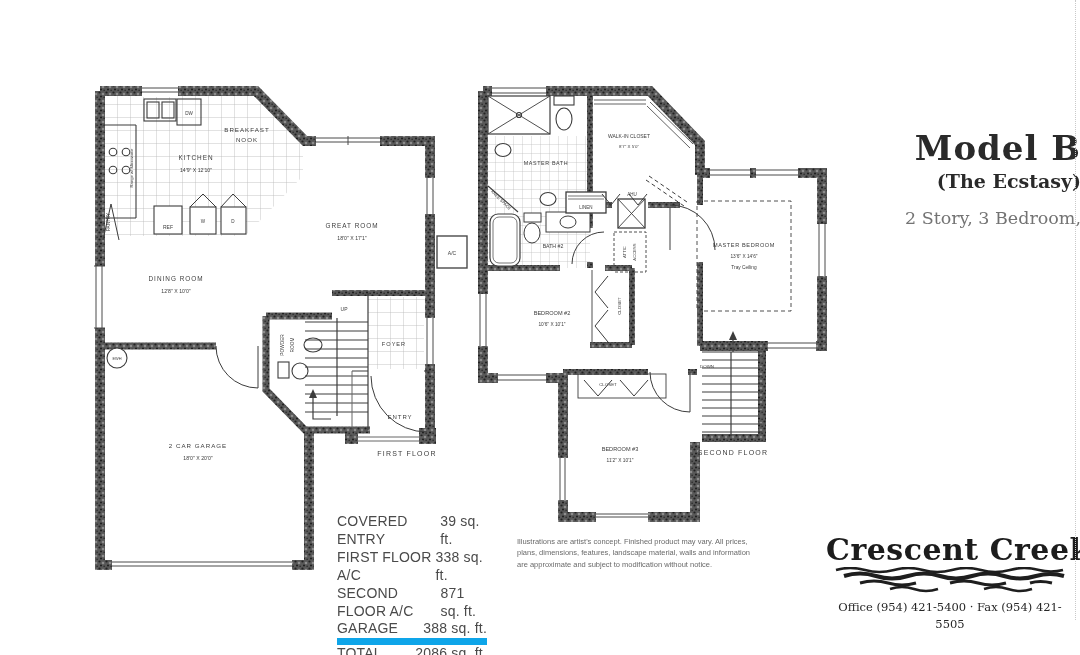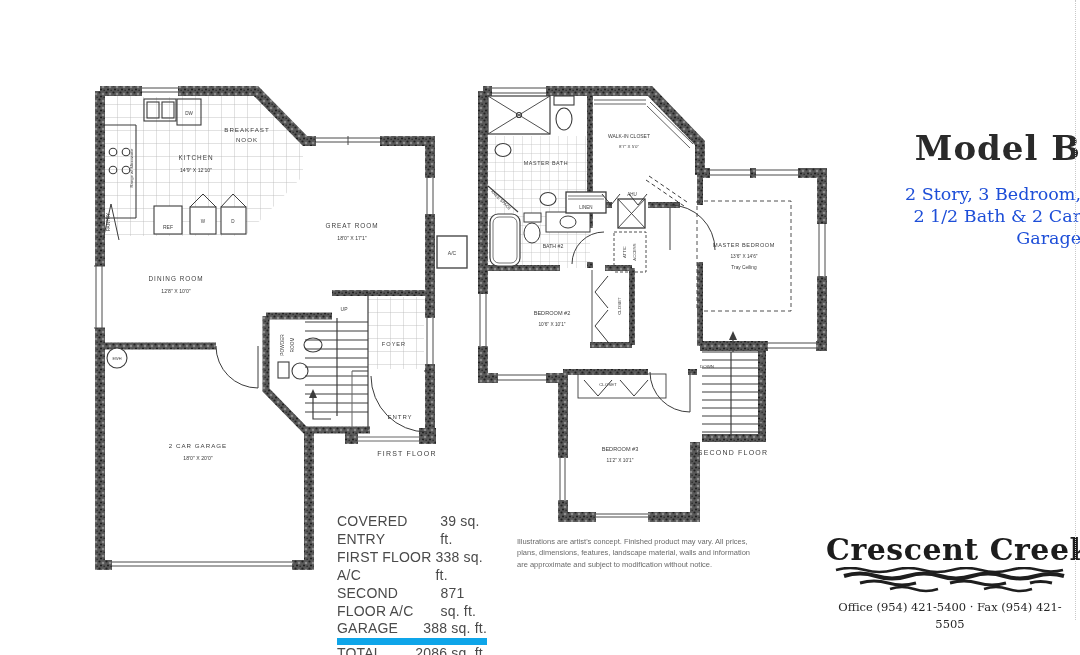--- a/index.html
+++ b/index.html
@@ -3,21 +3,21 @@
 <meta charset="utf-8">
 <style>
   html,body{margin:0;padding:0;}
   body{width:1080px;height:655px;background:#ffffff;position:relative;overflow:hidden;
        font-family:"Liberation Sans",sans-serif;color:#3c3c3c;}
   .abs{position:absolute;}
   svg text{font-family:"Liberation Sans",sans-serif;fill:#3c3c3c;}
   .plan-header{left:845px;top:128px;width:236px;text-align:right;color:#2a2a2a;}
   .plan-title{font-family:"DejaVu Serif",serif;font-weight:bold;font-size:34px;letter-spacing:1px;}
   .plan-subtitle{font-family:"DejaVu Serif",serif;font-weight:bold;font-size:19px;margin-top:2px;}
-  .plan-desc{font-family:"DejaVu Serif",serif;font-size:17.5px;margin-top:16px;line-height:1.25;color:#1d4ed8;}
+  .plan-desc{font-family:"DejaVu Serif",serif;font-size:17.5px;margin-top:16px;line-height:1.25;color:#737373;}
   .area-table{left:314px;top:513px;width:150px;font-size:14px;color:#4a4a4a;line-height:1.28;letter-spacing:.2px;padding-left:23px;}
   .area-row{display:flex;justify-content:space-between;}
   .area-row.total{border-top:7px solid #0ea5e9;}
   .disclaimer{left:517px;top:536px;width:234px;font-size:7.5px;color:#6a6a6a;line-height:1.5;}
   .brand{left:826px;top:532px;width:248px;text-align:center;color:#1c1c1c;}
   .brand-name{font-family:"DejaVu Serif",serif;font-weight:bold;font-size:30px;letter-spacing:.5px;white-space:nowrap;}
   .brand-addr{font-family:"DejaVu Serif",serif;font-size:11.5px;line-height:1.45;margin-top:4px;color:#262626;}
   .scan-edge{right:4px;top:0;height:620px;border-left:1px dotted #c9c9c9;width:0;}
 </style>
 </head>
@@ -282,23 +282,23 @@
     <path d="M731,352 V436" stroke-width="1.2"></path>
     <path d="M733,352 V338" stroke-width="1.2"></path>
     <polygon points="729,340 737,340 733,331" fill="#3c3c3c" stroke="none"></polygon>
   </g>
   <text x="707" y="368" font-size="4.4" text-anchor="middle">DOWN</text>
   <text x="733" y="455" font-size="7" letter-spacing="1.2" text-anchor="middle">SECOND FLOOR</text>
 </svg>
 
 <div class="abs plan-header">
   <div class="plan-title">Model B</div>
+  <div class="plan-subtitle">(The Ecstasy)</div>
   <div class="plan-desc">
     <div>2 Story, 3 Bedroom,</div>
-    <div>2 1/2 Bath &amp; 2 Car Garage</div>
   </div>
 </div>
 
 <div class="abs area-table">
   <div class="area-row">
     <span>COVERED ENTRY</span>
     <span>39 sq. ft.</span>
   </div>
   <div class="area-row">
     <span>FIRST FLOOR  A/C</span>

